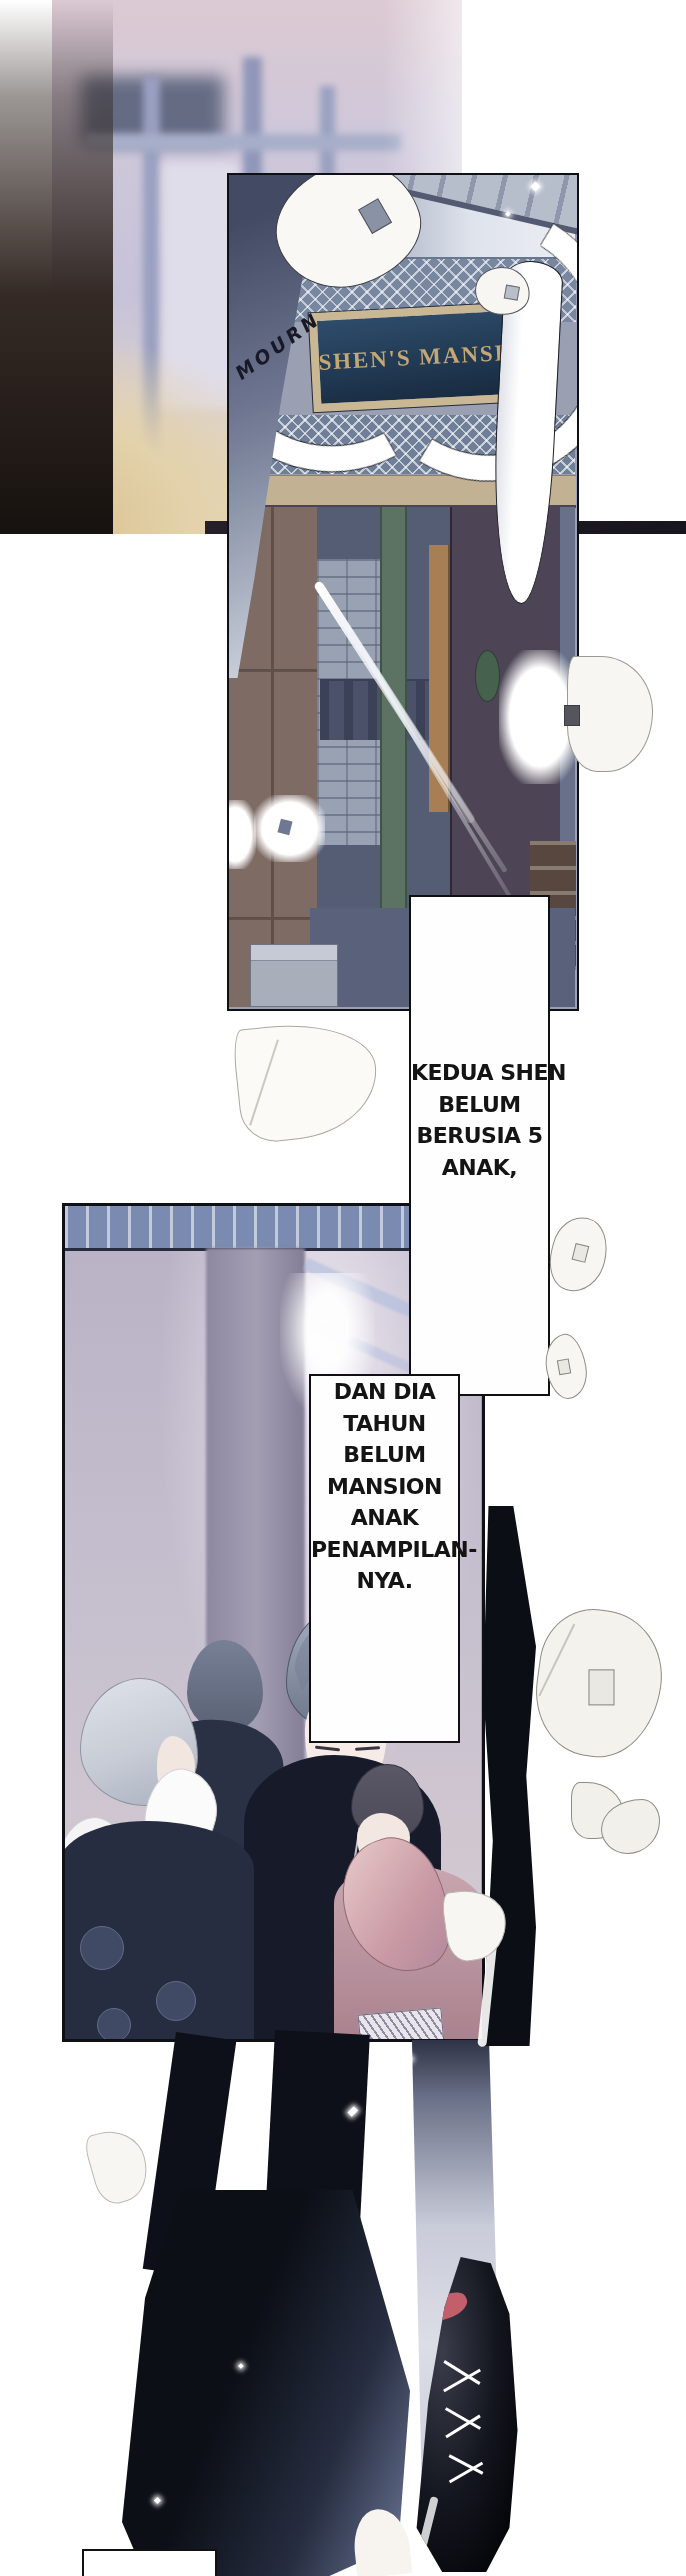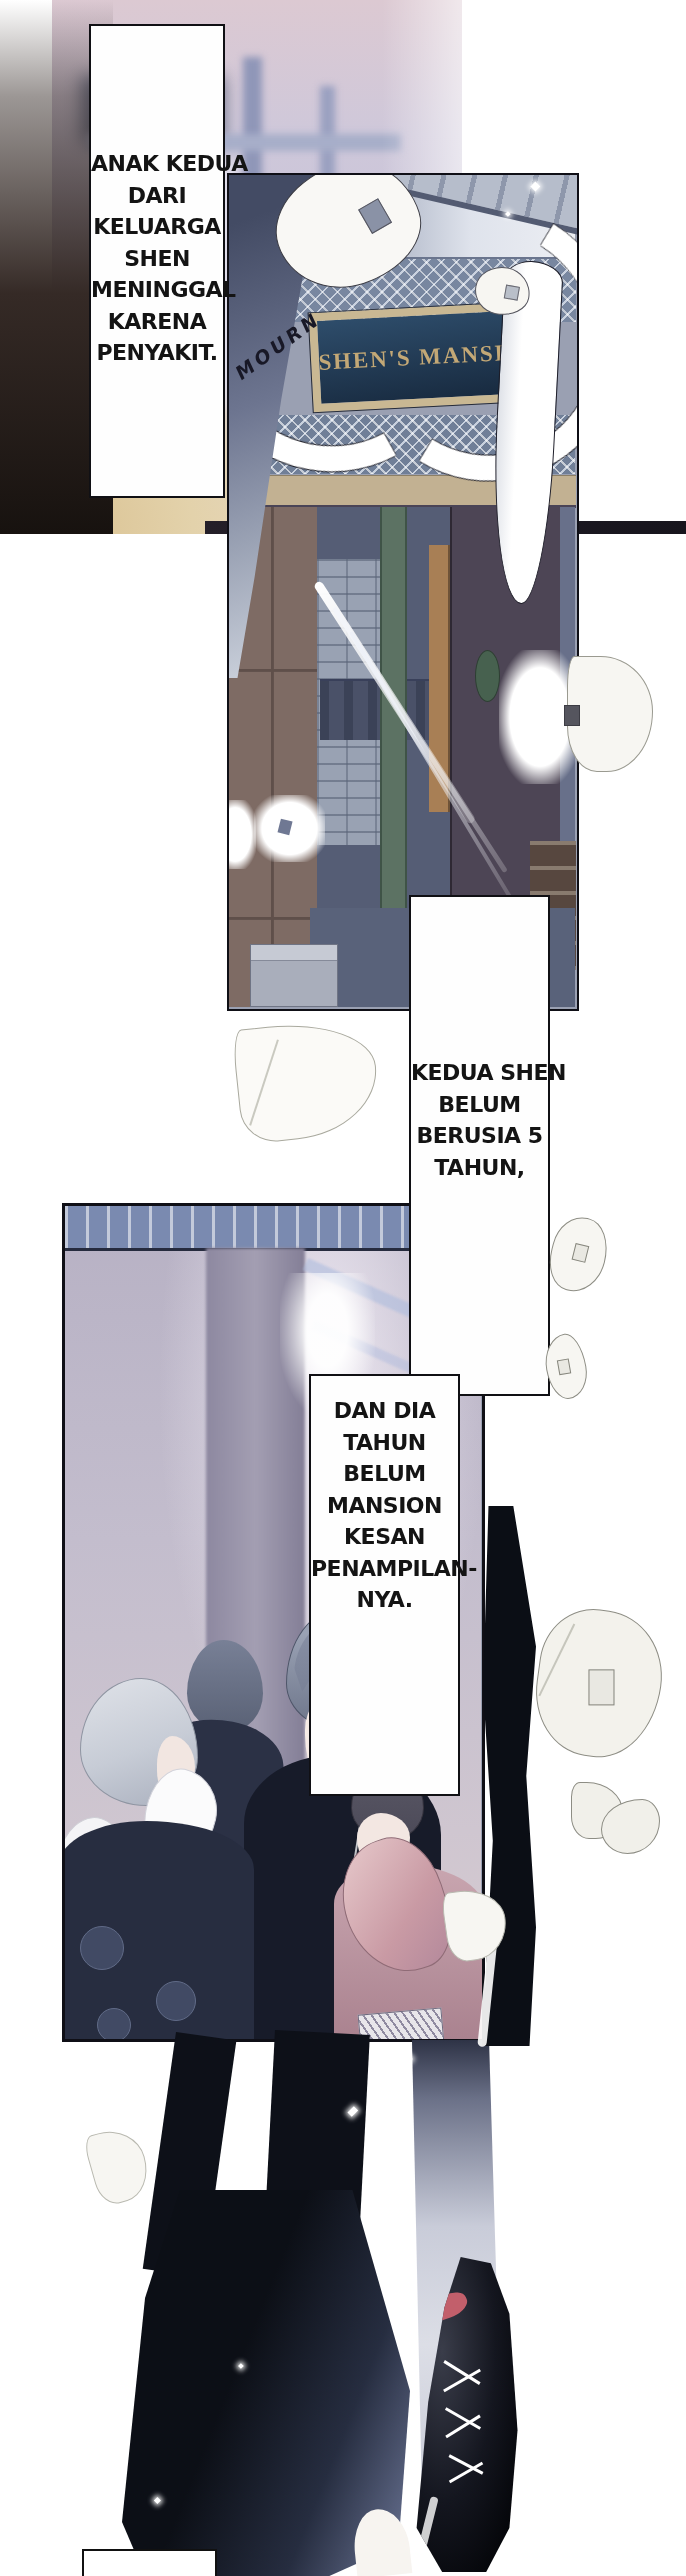--- a/index.html
+++ b/index.html
@@ -41,29 +41,20 @@
     <div class="abs" style="left:382px;top:0;width:305px;height:534px;
          background:linear-gradient(90deg,rgba(255,255,255,0),#ffffff 45%);"></div>
     <div class="abs" style="left:0;top:343px;width:305px;height:191px;
          background:radial-gradient(ellipse at 15% 95%,#d9c08f 0%,#e3d2ab 40%,rgba(233,220,189,0) 75%);"></div>
     <div class="abs" style="left:0;top:0;width:113px;height:534px;
          background:linear-gradient(180deg,rgba(58,48,44,0) 0%,rgba(58,48,44,.5) 18%,#352a26 55%,#17120f 100%);"></div>
     <div class="abs" style="left:205px;top:521px;width:482px;height:13.4px;
          background:linear-gradient(90deg,#241f28,#17151d);"></div>
   </div>
 
-  <div class="nbox" style="left:89px;top:24px;width:136px;height:474px;padding-top:122px;">
-    <span class="ln">ANAK KEDUA</span>
-    <span class="ln">DARI</span>
-    <span class="ln">KELUARGA</span>
-    <span class="ln">SHEN</span>
-    <span class="ln">MENINGGAL</span>
-    <span class="ln">KARENA</span>
-    <span class="ln">PENYAKIT.</span>
-  </div>
 
   <div class="panel" style="left:227px;top:173px;width:352px;height:838px;z-index:10;">
     <div class="abs" style="left:0;top:0;width:346px;height:119px;
          background:linear-gradient(90deg,#4d5570,#9ba4b8 35%,#dfe3ec 70%,#eceef3);"></div>
     <div class="abs" style="left:114px;top:-48px;width:324px;height:119px;transform:rotate(13deg);transform-origin:right top;
          background:repeating-linear-gradient(90deg,#b6bdcb 0 25px,#8e97ab 25px 30px);border-bottom:6.7px solid #535b72;"></div>
     <div class="abs" style="left:48px;top:82px;width:299px;height:63px;background:#93a3be;border-top:2.9px solid #6a758e;
          background-image:repeating-linear-gradient(45deg,rgba(255,255,255,.55) 0 1.9px,rgba(255,255,255,0) 1.9px 10.5px),repeating-linear-gradient(-45deg,rgba(255,255,255,.5) 0 1.9px,rgba(40,50,70,.25) 1.9px 10.5px);"></div>
 
     <div class="abs" style="left:82px;top:132px;width:240px;height:99px;transform:rotate(-3deg);
@@ -147,21 +138,21 @@
 
   <div class="petal" style="left:237px;top:1023px;width:138px;height:113px;border-color:#a9a99e;
        border-radius:8% 85% 70% 30%/40% 50% 65% 35%;transform:rotate(-6deg);background:#fbfaf7;">
     <div class="abs" style="left:18%;top:8%;width:1.9px;height:80%;background:#c9c9c0;transform:rotate(24deg);"></div>
   </div>
 
   <div class="nbox" style="left:409px;top:895px;width:141px;height:501px;padding-top:160px;z-index:40;">
     <span class="ln">KEDUA SHEN</span>
     <span class="ln">BELUM</span>
     <span class="ln">BERUSIA 5</span>
-    <span class="ln">TAHUN,</span>
+    <span class="ln">ANAK,</span>
   </div>
 
   <div class="panel" style="left:62px;top:1203px;width:423px;height:839px;z-index:10;border-width:3.8px;">
     <div class="abs" style="left:0;top:0;width:416px;height:832px;
          background:radial-gradient(ellipse at 62% 22%,#efeaf3 0%,rgba(239,234,243,0) 45%),linear-gradient(180deg,#b7b1c4 0%,#c3bdcd 40%,#cfc6d0 75%,#d8ccd0 100%);"></div>
     <div class="abs" style="left:0;top:0;width:416px;height:42px;background:#7a8ab0;border-bottom:3.8px solid #262b3e;
          background-image:repeating-linear-gradient(90deg,rgba(255,255,255,.55) 0 2.9px,rgba(0,0,0,0) 2.9px 21px);"></div>
     <div class="abs" style="left:141px;top:42px;width:99px;height:534px;filter:blur(1.4px);
          background:linear-gradient(90deg,#8d88a0,#a39eb2 50%,#837e96);"></div>
     <div class="abs" style="left:243px;top:52px;width:162px;height:13.4px;background:rgba(170,185,220,.55);transform:rotate(24deg);transform-origin:left top;filter:blur(1px);"></div>
@@ -208,26 +199,26 @@
     <div class="abs" style="left:292px;top:607px;width:53px;height:59px;background:#f3e7e2;border-radius:45% 55% 50% 50%/42% 42% 58% 58%;"></div>
     <div class="abs" style="left:269px;top:658px;width:151px;height:181px;
          background:linear-gradient(180deg,#c9a6b0,#a9818e);border-radius:42% 58% 0 0/22% 26% 0 0;"></div>
     <div class="abs" style="left:280px;top:632px;width:99px;height:134px;transform:rotate(-18deg);
          background:linear-gradient(140deg,#e3c3c6 10%,#c99aa4 60%,#b1879a);border:1px solid #8f6b76;
          border-radius:55% 45% 40% 60%/52% 48% 45% 55%;"></div>
     <div class="abs" style="left:294px;top:805px;width:82px;height:34px;background:#e8e6ea;transform:rotate(-5deg);
          background-image:repeating-linear-gradient(60deg,#8f8aa0 0 1.9px,rgba(0,0,0,0) 1.9px 6.7px);border:1px solid #6f6a7e;"></div>
   </div>
 
-  <div class="nbox" style="left:309px;top:1374px;width:151px;height:422px;padding-top:19px;z-index:40;">
+  <div class="nbox" style="left:309px;top:1374px;width:151px;height:369px;z-index:40;">
     <span class="ln">DAN DIA</span>
     <span class="ln">TAHUN</span>
     <span class="ln">BELUM</span>
     <span class="ln">MANSION</span>
-    <span class="ln">KESAN</span>
+    <span class="ln">ANAK</span>
     <span class="ln">PENAMPILAN-</span>
     <span class="ln">NYA.</span>
   </div>
 
   <div class="abs" style="left:482px;top:1506px;width:54px;height:540px;background:#0b0e15;z-index:30;
        clip-path:polygon(12% 0,58% 0,100% 26%,82% 50%,100% 78%,88% 100%,0 100%,20% 62%,2% 34%);"></div>
   <div class="abs" style="left:483px;top:1937px;width:8.6px;height:110px;background:#ffffff;border-radius:5.7px;transform:rotate(6deg);z-index:31;opacity:.9;"></div>
 
   <div class="abs" style="left:176px;top:2032px;width:61px;height:239px;background:#0d1018;transform:rotate(8deg);transform-origin:top left;z-index:30;"></div>
   <div class="abs" style="left:275px;top:2030px;width:95px;height:219px;background:#0d1018;transform:rotate(3deg);transform-origin:top left;z-index:30;"></div>

